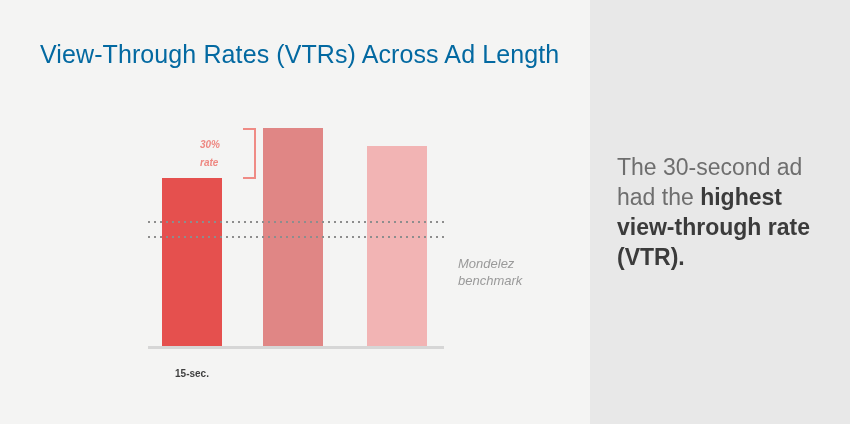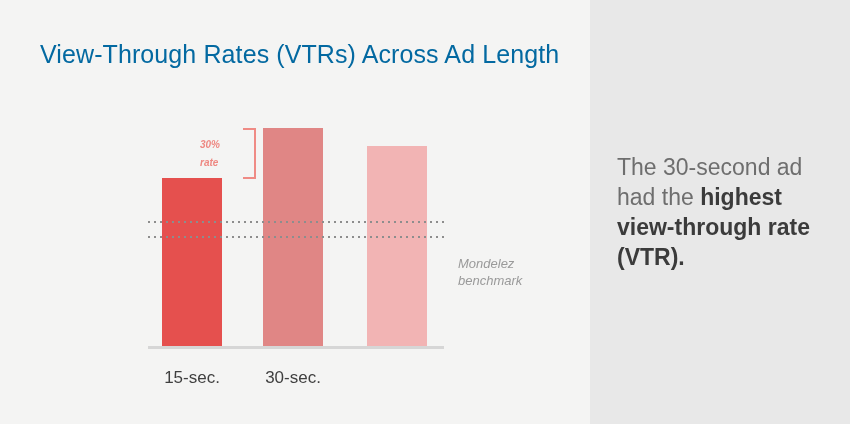--- a/index.html
+++ b/index.html
@@ -115,22 +115,22 @@
     border-top: 2px solid #ef8b85;
     border-right: 2px solid #ef8b85;
     border-bottom: 2px solid #ef8b85;
     box-sizing: border-box;
   }
 
   
   .xlabel {
     position: absolute;
     top: 368px;
-    font-size: 17px;
-    font-weight: normal;
+    font-size: 10px;
+    font-weight: bold;
     color: #3f3f3f;
     text-align: center;
     width: 100px;
   }
   .xlabel-1 { left: 142px; }
   .xlabel-2 { left: 243px; }
   .xlabel-3 { left: 347px; }
 
   
   .callout {
@@ -170,21 +170,20 @@
       <div>benchmark</div>
     </div>
 
     <div class="annot-text">
       <div>30%</div>
       <div>rate</div>
     </div>
     <div class="annot-bracket"></div>
 
     <div class="xlabel xlabel-1">15-sec.</div>
-    <div class="xlabel xlabel-2">30-sec.</div>
 
   </div>
 
   <div class="callout">
     <span>The 30-second ad had the </span><b>highest view-through rate (VTR).</b>
   </div>
 
 </div>
 
 </body></html>

